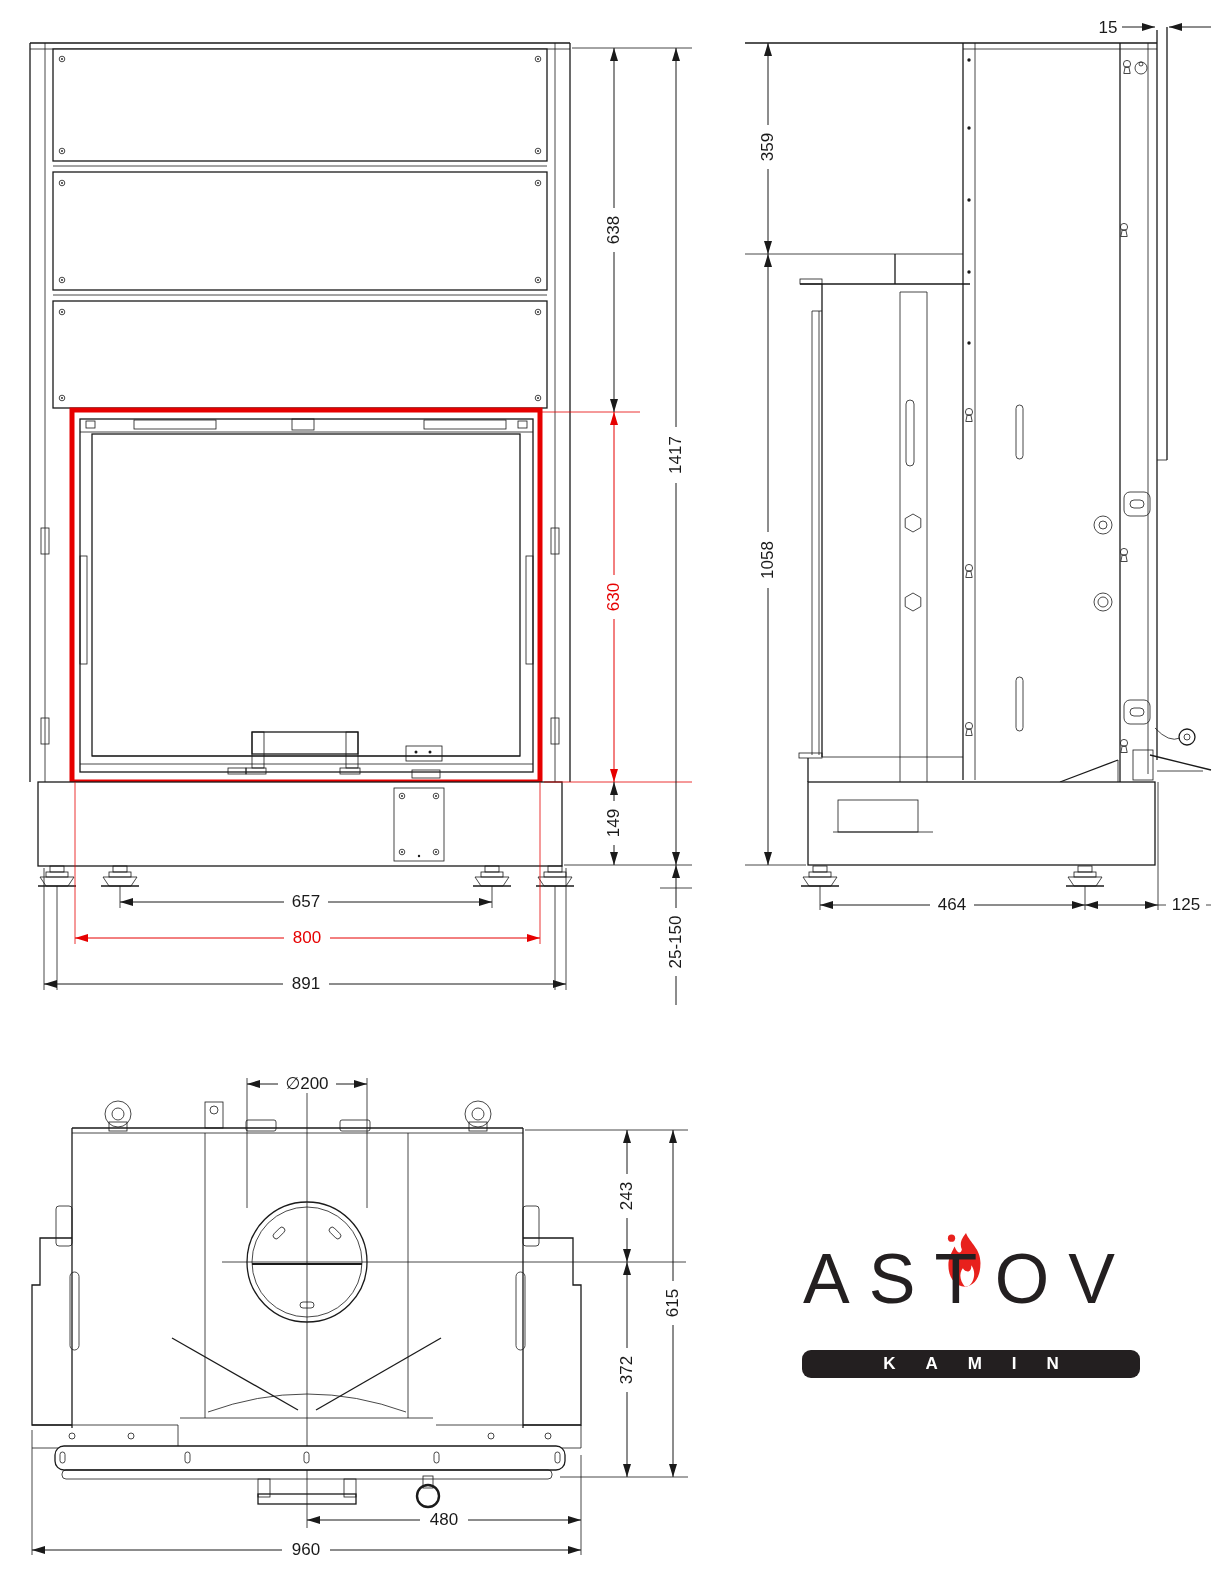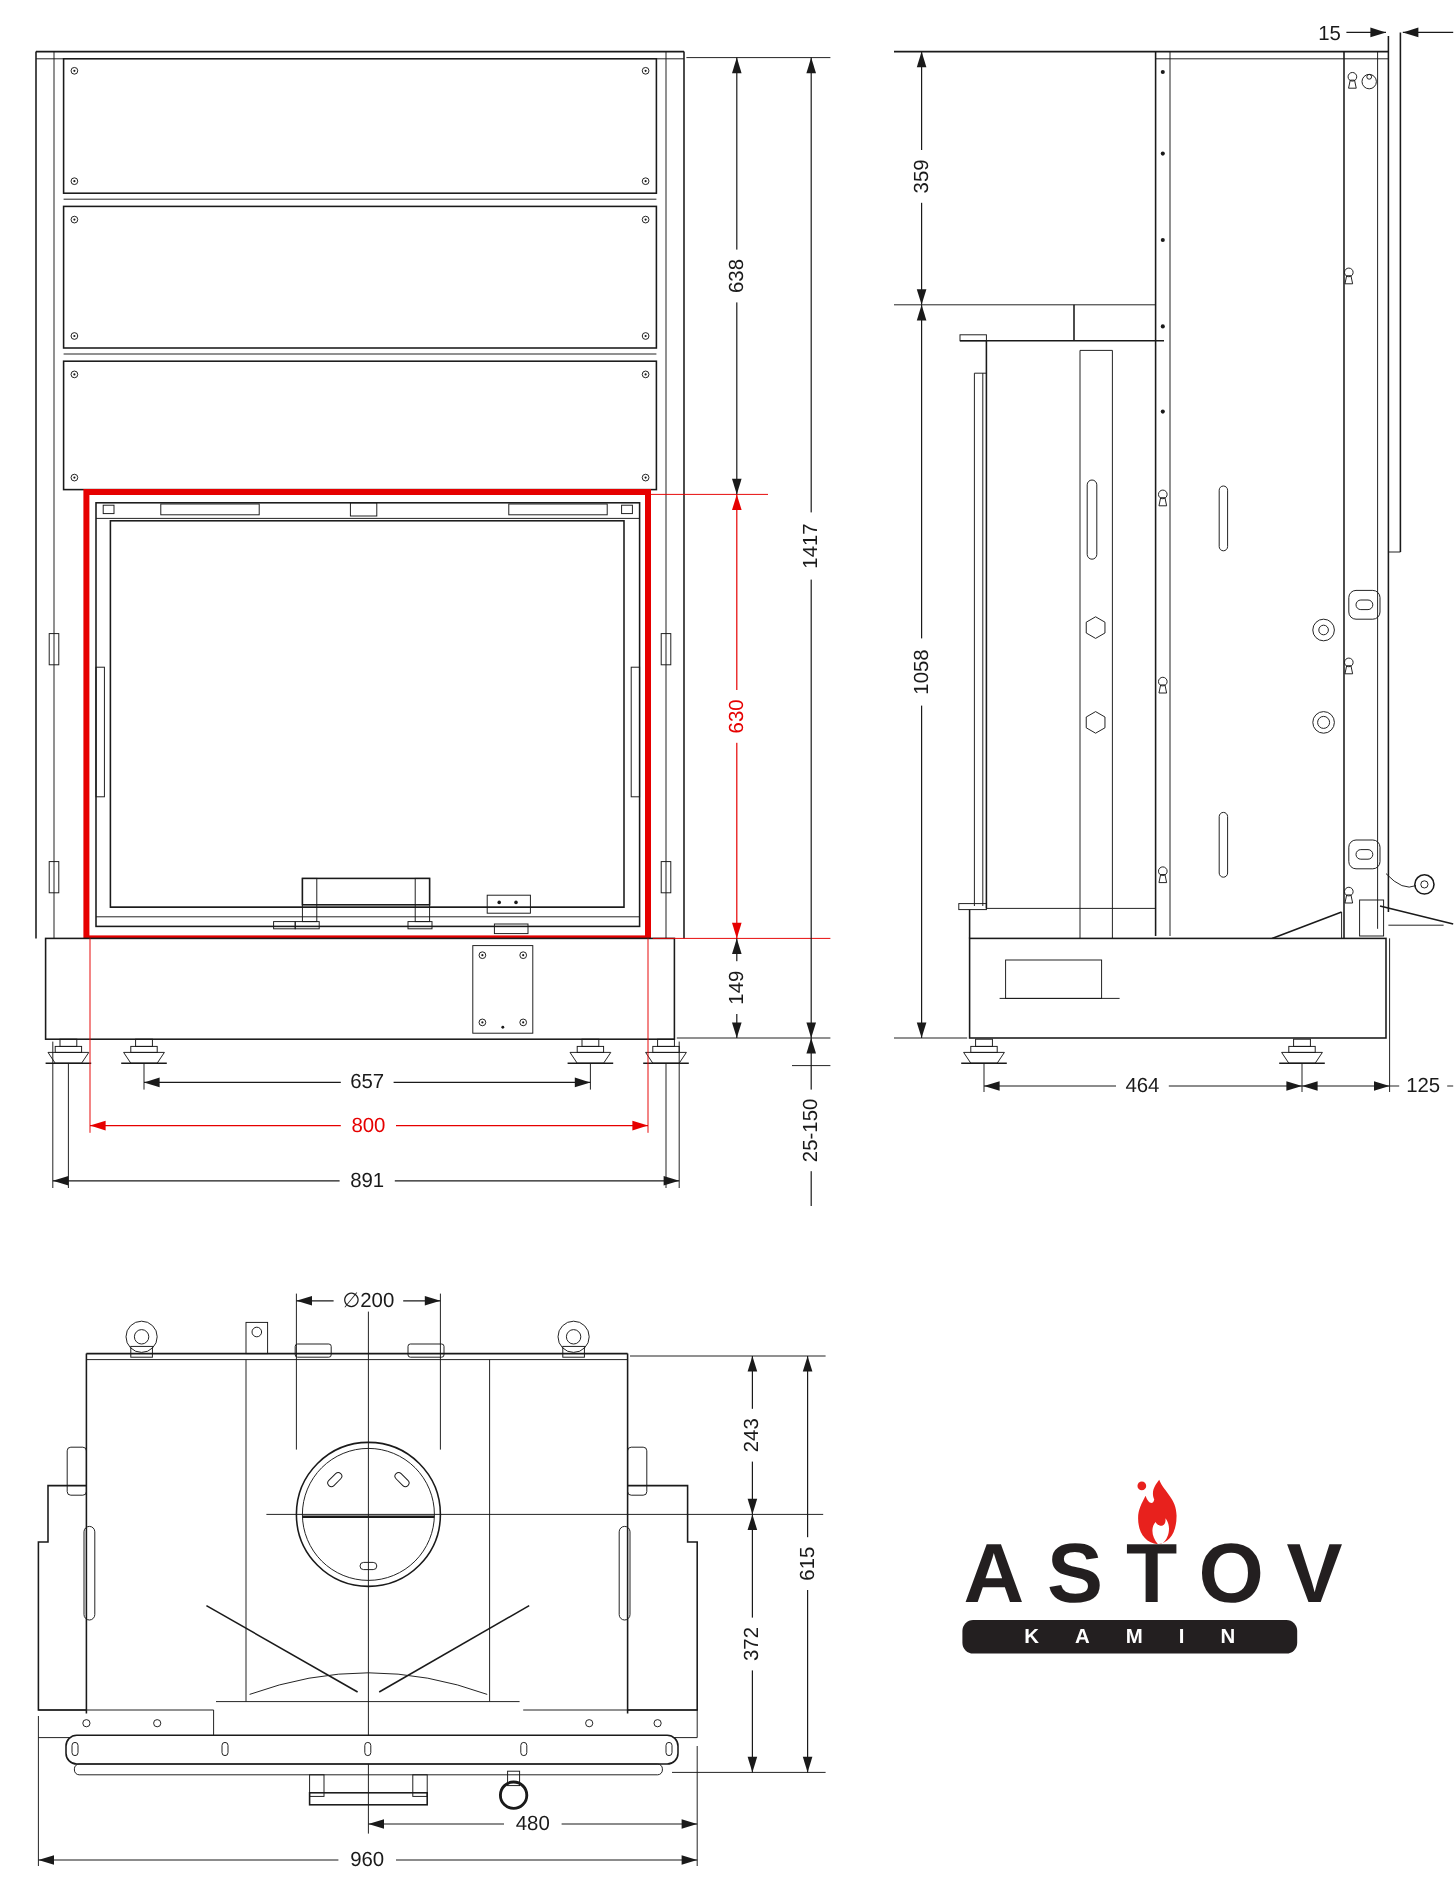--- a/index.html
+++ b/index.html
@@ -10,23 +10,23 @@
   .thin {stroke:#1a1a1a;fill:none;stroke-width:0.8;}
   .red  {stroke:#e60000;}
   .redbox{stroke:#e60000;fill:none;stroke-width:5;}
   .dim  {stroke:#1a1a1a;fill:none;stroke-width:1;}
   .dimr {stroke:#e60000;fill:none;stroke-width:1;}
   .dt   {font-size:17px;fill:#1a1a1a;text-anchor:middle;}
   .dtr  {font-size:17px;fill:#e60000;text-anchor:middle;}
   .lbg  {fill:#ffffff;stroke:none;}
   .fb   {fill:#1a1a1a;stroke:none;}
   .wh   {fill:#ffffff;}
-  .brand{position:absolute;left:803px;top:1276px;font-size:70px;font-weight:bold;
+  .brand{position:absolute;left:803px;top:1244px;font-size:70px;font-weight:normal;
          letter-spacing:19px;color:#231f20;line-height:1;white-space:nowrap;}
-  .brandbar{position:absolute;left:802px;top:1350px;width:279px;height:28px;background:#231f20;
+  .brandbar{position:absolute;left:802px;top:1350px;width:338px;height:28px;background:#231f20;
          border-radius:9px;color:#fff;font-weight:bold;font-size:17px;line-height:28px;
          text-align:center;letter-spacing:30px;white-space:nowrap;}
   .brandbar span{margin-right:-30px;}
   .flame{position:absolute;left:942px;top:1231px;width:48px;height:60px;}
 </style>
 </head>
 <body>
 
 <div class="canvas">
 

